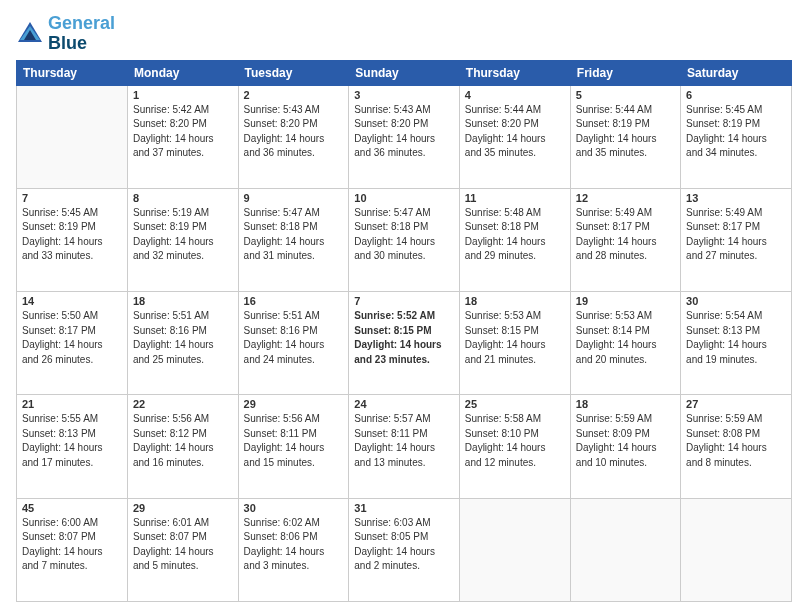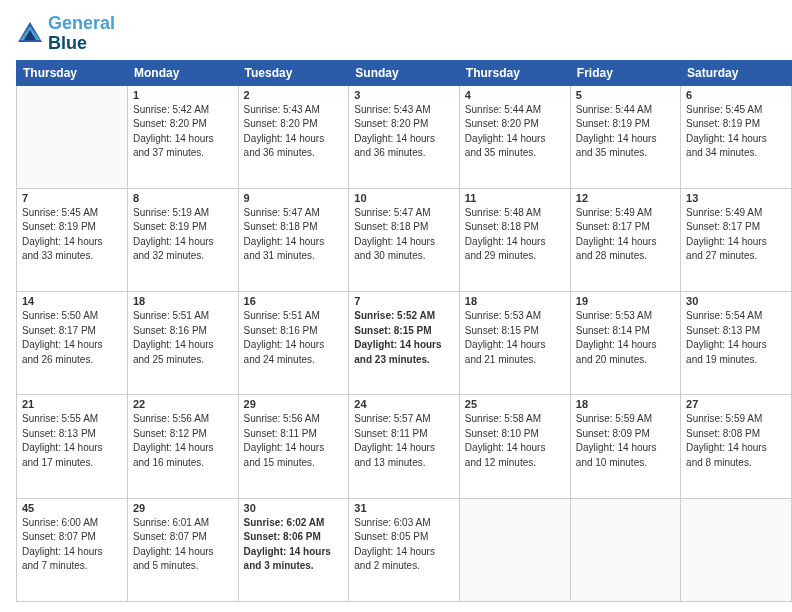--- a/index.html
+++ b/index.html
@@ -339,21 +339,21 @@
           </td>
           <td>
             <span class="day-num">29</span>
             <div class="day-info" style="white-space: pre-line;">Sunrise: 6:01 AM
 Sunset: 8:07 PM
 Daylight: 14 hours
 and 5 minutes.</div>
           </td>
           <td>
             <span class="day-num">30</span>
-            <div class="day-info" style="white-space: pre-line; font-weight: bold;">Sunrise: 6:02 AM
+            <div class="day-info" style="white-space: pre-line;">Sunrise: 6:02 AM
 Sunset: 8:06 PM
 Daylight: 14 hours
 and 3 minutes.</div>
           </td>
           <td>
             <span class="day-num">31</span>
             <div class="day-info" style="white-space: pre-line;">Sunrise: 6:03 AM
 Sunset: 8:05 PM
 Daylight: 14 hours
 and 2 minutes.</div>

